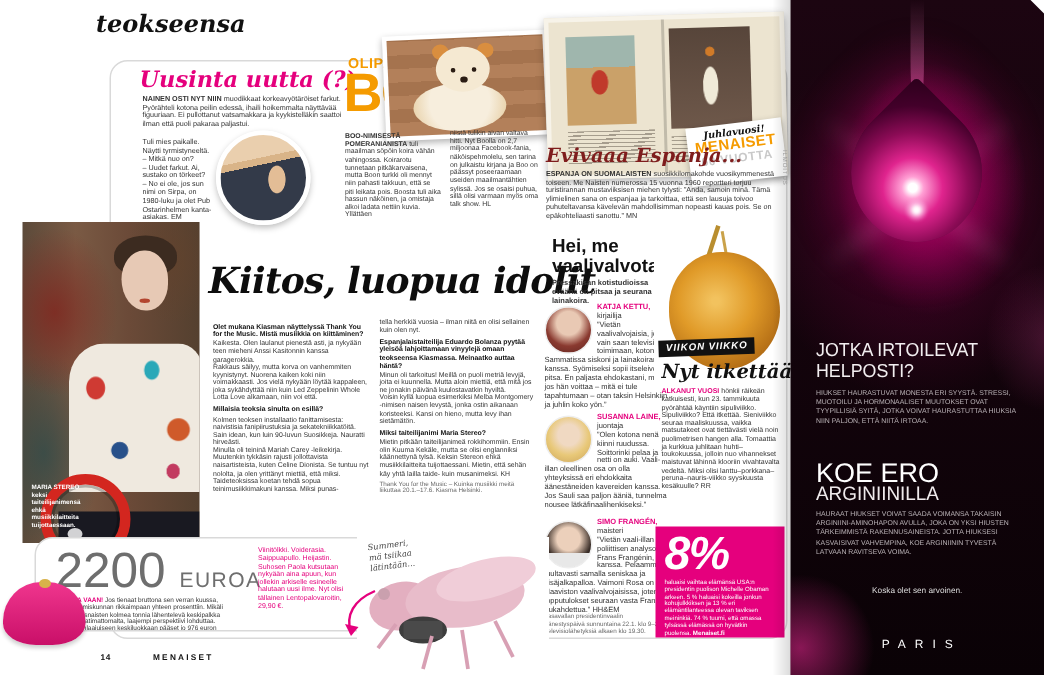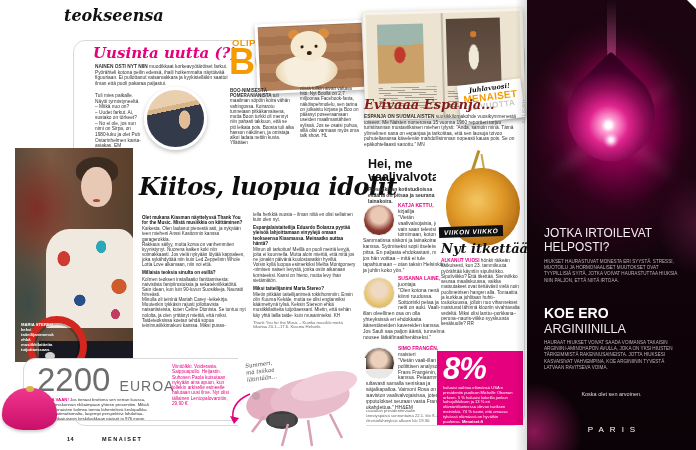--- a/index.html
+++ b/index.html
@@ -144,21 +144,21 @@
   .drop{position:absolute;left:39px;top:70px;width:90px;height:90px;transform:rotate(45deg);
     border-radius:4% 58% 50% 58%;
     background:radial-gradient(circle at 56% 60%, #ffffff 0 4%, #ff9fd4 10%, #e0248e 27%, #8c0b56 50%, #43002a 74%, #2b001b 100%);
     box-shadow:0 0 34px 8px rgba(230,0,130,.35)}
   .drop-spark{position:absolute;left:76px;top:132px;width:16px;height:16px;border-radius:50%;filter:blur(1px);
     background:radial-gradient(circle,#fff 0 18%, rgba(255,200,235,.6) 40%, rgba(0,0,0,0) 70%)}
   .ad-h1{position:absolute;left:17px;color:#fff;font-size:13px;font-weight:800;letter-spacing:-.2px;line-height:1}
   .ad-h2{position:absolute;left:17px;color:#f2eef0;font-size:12.5px;font-weight:normal;line-height:1;
     transform:scaleX(.95);transform-origin:left}
   .ad-p{position:absolute;left:17px;width:137px;font-size:4.6px;line-height:1.35;color:#b9b2b6}
-  .ad-sub1{position:absolute;left:17px;top:305px;color:#fff;font-size:14px;font-weight:700}
+  .ad-sub1{position:absolute;left:17px;top:305px;color:#fff;font-size:18px;font-weight:400}
   .ad-sub2{position:absolute;left:17px;top:321px;color:#efeaec;font-size:13px;transform:scaleX(.97);transform-origin:left}
   .ad-tagline{position:absolute;left:0;top:391px;width:169px;text-align:center;font-size:5.5px;color:#ddd}
   .ad-brand{position:absolute;left:0;top:399px;width:169px;text-align:center;color:#fff;
     font-family:"Liberation Serif",serif;font-size:21px;letter-spacing:1px;line-height:1.15}
   .ad-city{position:absolute;left:3px;top:425px;width:169px;text-align:center;color:#fff;
     font-size:8px;letter-spacing:6px}
   .ad-corner{position:absolute;right:0;top:0;width:0;height:0;border-top:9px solid #fff;border-left:9px solid rgba(0,0,0,0)}
 </style>
 </head>
 <body>

